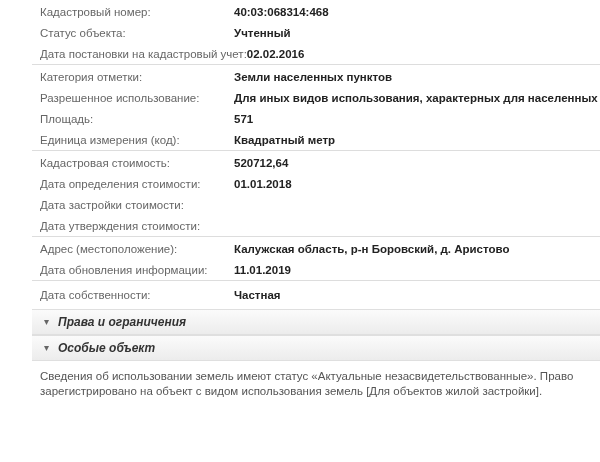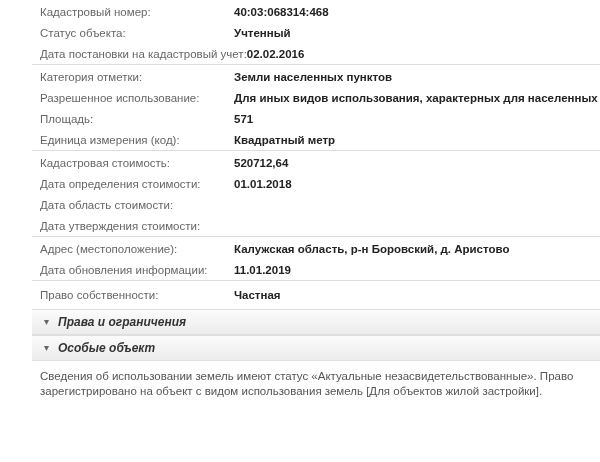--- a/index.html
+++ b/index.html
@@ -87,41 +87,41 @@
   <div class="info-section">
     <div class="row">
       <div class="lbl">Кадастровая стоимость:</div>
       <div class="val">520712,64</div>
     </div>
     <div class="row">
       <div class="lbl">Дата определения стоимости:</div>
       <div class="val">01.01.2018</div>
     </div>
     <div class="row">
-      <div class="lbl">Дата область стоимости:</div>
+      <div class="lbl">Дата застройки стоимости:</div>
     </div>
     <div class="row">
       <div class="lbl">Дата утверждения стоимости:</div>
     </div>
   </div>
 
   <div class="info-section">
     <div class="row">
       <div class="lbl">Адрес (местоположение):</div>
       <div class="val">Калужская область, р-н Боровский, д. Аристово</div>
     </div>
     <div class="row">
       <div class="lbl">Дата обновления информации:</div>
       <div class="val">11.01.2019</div>
     </div>
   </div>
 
   <div class="info-section last">
     <div class="row">
-      <div class="lbl">Право собственности:</div>
+      <div class="lbl">Дата собственности:</div>
       <div class="val">Частная</div>
     </div>
   </div>
 
   <div class="section-bar">
     <span class="tri">▾</span>
     <span class="title">Права и ограничения</span>
   </div>
 
 

